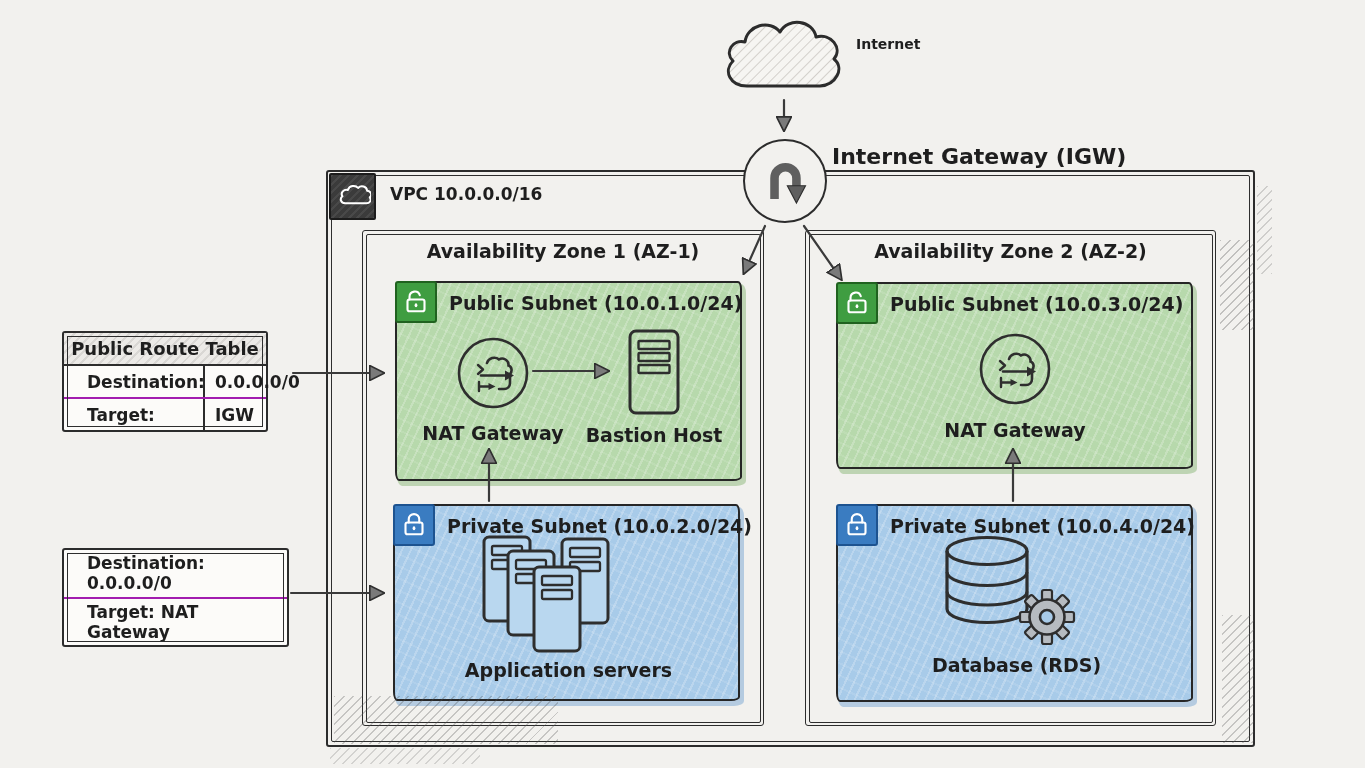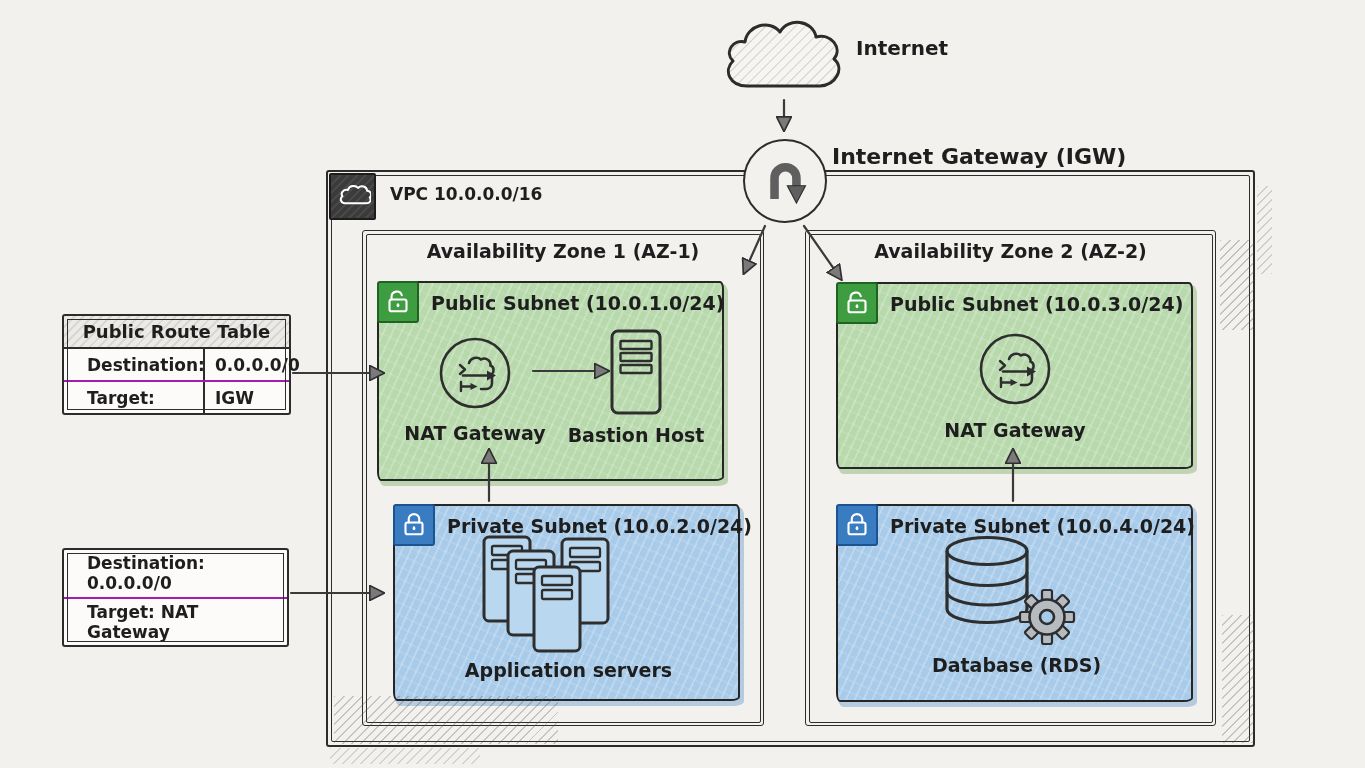--- a/index.html
+++ b/index.html
@@ -87,21 +87,21 @@
   <div class="lbl" style="left:362px;top:240px;width:402px;text-align:center;font-size:19px;">Availability Zone 1 (AZ-1)</div>
   <div class="lbl" style="left:805px;top:240px;width:411px;text-align:center;font-size:19px;">Availability Zone 2 (AZ-2)</div>
 
   <div class="vpc-icon">
     <svg width="36" height="36" viewBox="0 0 46 46">
       <path d="M13 31 c-5.5 0 -7.5 -6 -3.5 -9 c-3 -4.5 2 -9.5 7 -8 c1.5 -5.5 9.5 -7 13 -2.5 c4 -4 11 -2 11.5 3.5 c4.5 0 7 5.5 3.5 8.5 c2.5 4 0 7.5 -4.5 7.5 z" fill="none" stroke="#ffffff" stroke-width="2.6" stroke-linejoin="round"></path>
     </svg>
   </div>
   <div class="lbl" style="left:390px;top:184px;font-size:17px;">VPC 10.0.0.0/16</div>
 
-  <div class="subnet subnet-green" style="left:377px;top:281px;width:347px;height:200px;">
+  <div class="subnet subnet-green" style="left:395px;top:281px;width:347px;height:200px;">
     <div class="lock lock-green">
       <svg width="34" height="34" viewBox="0 0 42 42">
         <path d="M13 18 v-3.5 a6.5 6.5 0 0 1 12.7 -1.8" fill="none" stroke="#fff" stroke-width="2.6" stroke-linecap="round"></path>
         <rect x="10.5" y="18" width="21" height="14.5" rx="2.5" fill="none" stroke="#fff" stroke-width="2.6"></rect>
         <ellipse cx="21" cy="25" rx="1.7" ry="2.5" fill="#fff"></ellipse>
       </svg>
     </div>
     <div class="subnet-title">Public Subnet (10.0.1.0/24)</div>
 
     <div class="abs" style="left:56px;top:50px;">
@@ -208,21 +208,21 @@
             <rect x="-5" y="-27" width="10" height="12" rx="2" transform="rotate(315)"></rect>
           </g>
           <circle r="17.5" fill="#b6bbc0" stroke="#2e2e2e" stroke-width="2.6"></circle>
           <circle r="7" fill="#a8cbe9" stroke="#2e2e2e" stroke-width="2.6"></circle>
         </g>
       </svg>
     </div>
     <div class="icon-lbl" style="left:0;top:148px;width:357px;">Database (RDS)</div>
   </div>
 
-  <div class="rt" style="left:62px;top:314px;width:229px;height:101px;text-align:right;">
+  <div class="rt" style="left:62px;top:331px;width:206px;height:101px;text-align:right;">
     <div class="rt-header">Public Route Table</div>
     <div class="rt-row cols">
       <span class="cell-label">Destination:</span>
       <span class="cell-value">0.0.0.0/0</span>
     </div>
     <div class="rt-row cols">
       <span class="cell-label">Target:</span>
       <span class="cell-value">IGW</span>
     </div>
   </div>
@@ -240,21 +240,21 @@
     <svg width="138" height="92" viewBox="0 0 138 92">
       <defs>
         <pattern id="chatch" patternUnits="userSpaceOnUse" width="7" height="7" patternTransform="rotate(45)">
           <rect width="7" height="7" fill="#f6f5f2"></rect>
           <line x1="0" y1="0" x2="0" y2="7" stroke="#d3d0cb" stroke-width="2"></line>
         </pattern>
       </defs>
       <path d="M33 78 C 16 78, 9 63, 19 53 C 10 44, 19 31, 31 34 C 33 17, 56 11, 66 24 C 74 9, 99 12, 102 29 C 117 25, 129 40, 120 51 C 131 60, 122 77, 106 78 Z" fill="url(#chatch)" stroke="#2c2c2c" stroke-width="3" stroke-linejoin="round"></path>
     </svg>
   </div>
-  <div class="lbl" style="left:856px;top:36px;font-size:20px;">Internet</div>
+  <div class="lbl" style="left:856px;top:36px;font-size:14px;">Internet</div>
 
   <div class="igw-circle">
     <svg width="84" height="84" viewBox="0 0 84 84">
       <path d="M31 61 V39 a11.5 11.5 0 0 1 23 0 V48" fill="none" stroke="#5f5f5f" stroke-width="9"></path>
       <path d="M44.5 47 L63.5 47 L54 65 Z" fill="#5f5f5f" stroke="#2e2e2e" stroke-width="1.2"></path>
     </svg>
   </div>
   <div class="lbl" style="left:832px;top:144px;font-size:22px;">Internet Gateway (IGW)</div>
 
   <div class="hatch" style="left:1220px;top:240px;width:34px;height:90px;opacity:.55;"></div>

